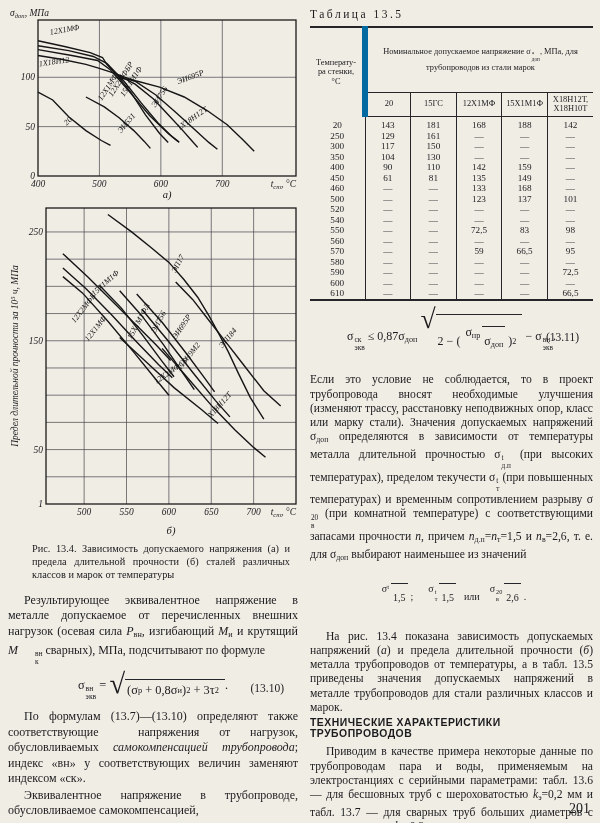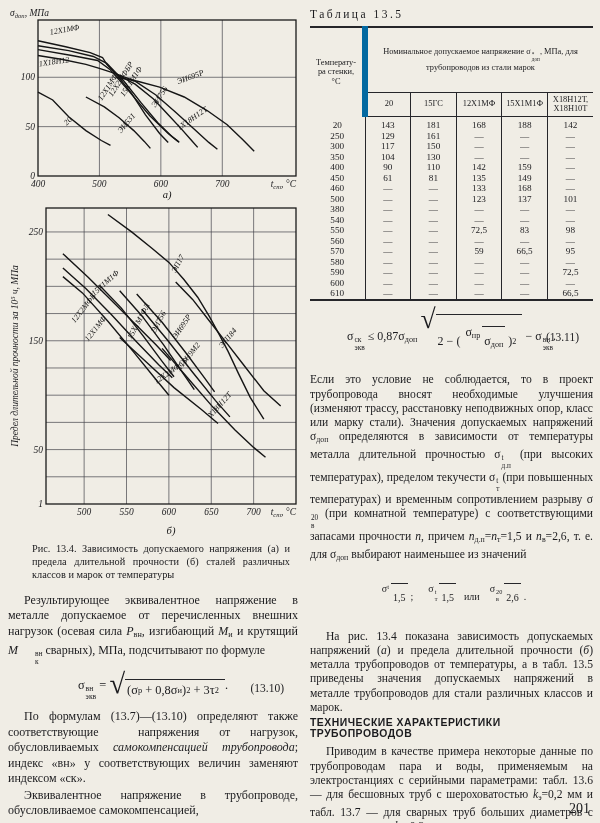--- a/index.html
+++ b/index.html
@@ -244,21 +244,21 @@
         </tr>
         <tr>
           <td>500</td>
           <td class="vcell">—</td>
           <td class="vcell">—</td>
           <td class="vcell">123</td>
           <td class="vcell">137</td>
           <td class="vcell">101</td>
         </tr>
         <tr>
-          <td>380</td>
+          <td>520</td>
           <td class="vcell">—</td>
           <td class="vcell">—</td>
           <td class="vcell">—</td>
           <td class="vcell">—</td>
           <td class="vcell">—</td>
         </tr>
         <tr>
           <td>540</td>
           <td class="vcell">—</td>
           <td class="vcell">—</td>

